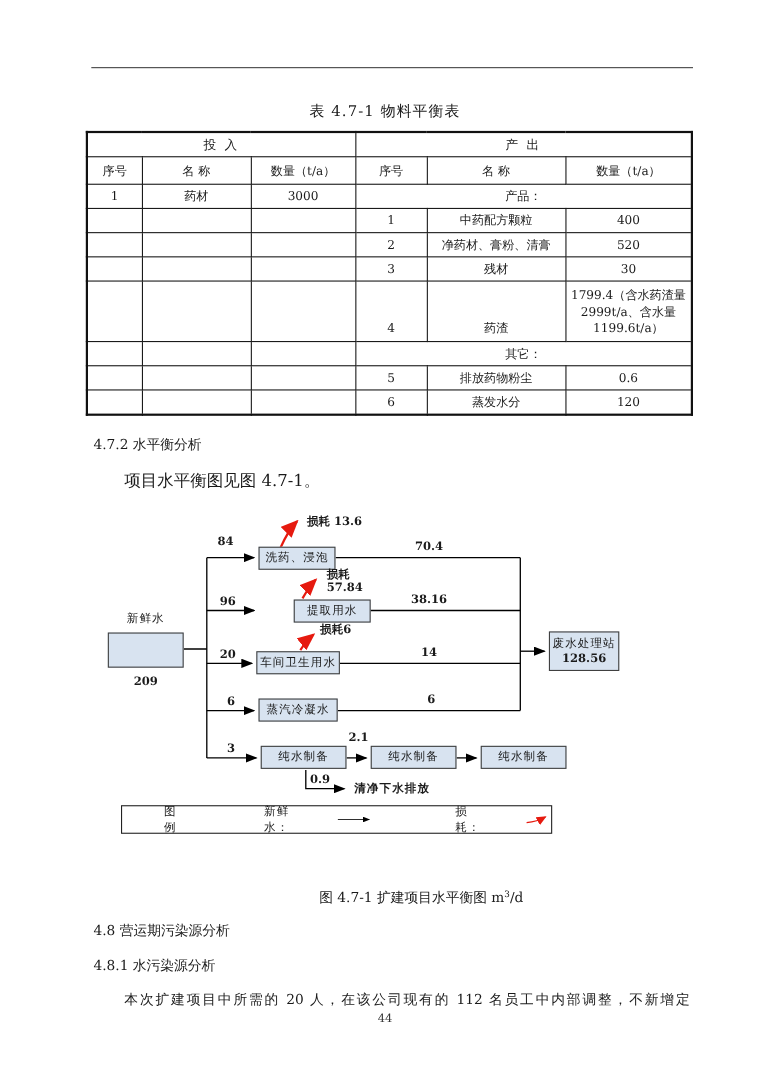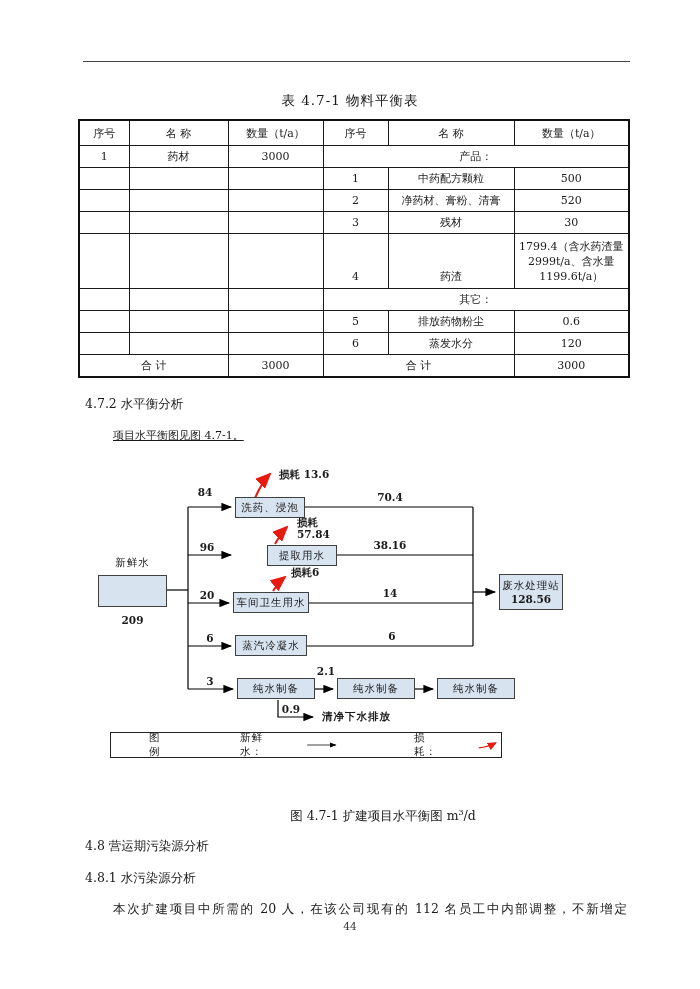--- a/index.html
+++ b/index.html
@@ -21,21 +21,21 @@
   table.mtable{border:2px solid #111;}
   table.mtable td.half-split{border-left:1.5px solid #111;}
   tr.r1 td{height:19px; font-size:11.5px; letter-spacing:2px;}
   tr.r2 td{height:22px;}
   tr.std td{height:19px;}
   tr.tall td{height:49px;}
   tr.tall td.bottom-align{vertical-align:bottom; padding-bottom:4px;}
   tr.total td{height:19px;}
   
   .h472{position:absolute; top:396px; left:85px; font-size:12.5px;}
-  .p472{position:absolute; top:428px; left:113px; font-size:11px;text-decoration:underline;}
+  .p472{position:absolute; top:428px; left:113px; font-size:15px;}
   .h48{position:absolute; top:838px; left:85px; font-size:12.5px;}
   .h481{position:absolute; top:870px; left:85px; font-size:12.5px;}
   .p481{position:absolute; top:901px; left:113px; width:514px; font-size:12.5px; text-align:justify; text-align-last:justify;}
   .pageno{position:absolute; top:920px; left:0; width:100%; text-align:center; font-size:10.5px; color:#333;}
   .caption{position:absolute; top:808px; left:0; width:100%; text-align:center; font-size:12.5px;padding-left:33px;}
   .caption sup{font-size:8px;}
   
   .diagram{position:absolute; left:85px; top:455px; width:545px; height:315px;}
   .diagram svg.lines{position:absolute; left:0; top:0;}
   .fbox{
@@ -68,41 +68,45 @@
   <table class="mtable">
     <colgroup>
       <col style="width:50px">
         <col style="width:99px">
         <col style="width:95px">
       <col style="width:65px">
         <col style="width:126px">
         <col style="width:115px">
     </colgroup>
     <tbody>
+    <tr class="r1">
+      <td colspan="3">投    入</td>
+      <td colspan="3" class="half-split">产    出</td>
+    </tr>
     <tr class="r2">
       <td>序号</td>
       <td>名  称</td>
       <td>数量（t/a）</td>
       <td class="half-split">序号</td>
       <td>名  称</td>
       <td>数量（t/a）</td>
     </tr>
     <tr class="std">
       <td>1</td>
       <td>药材</td>
       <td>3000</td>
       <td colspan="3" class="half-split">产品：</td>
     </tr>
     <tr class="std">
       <td></td>
       <td></td>
       <td></td>
       <td class="half-split">1</td>
       <td>中药配方颗粒</td>
-      <td>500</td>
+      <td>400</td>
     </tr>
     <tr class="std">
       <td></td>
       <td></td>
       <td></td>
       <td class="half-split">2</td>
       <td>净药材、膏粉、清膏</td>
       <td>520</td>
     </tr>
     <tr class="std">
@@ -135,26 +139,20 @@
       <td>排放药物粉尘</td>
       <td>0.6</td>
     </tr>
     <tr class="std">
       <td></td>
       <td></td>
       <td></td>
       <td class="half-split">6</td>
       <td>蒸发水分</td>
       <td>120</td>
-    </tr>
-    <tr class="total">
-      <td colspan="2">合  计</td>
-      <td>3000</td>
-      <td colspan="2" class="half-split">合  计</td>
-      <td>3000</td>
     </tr>
     </tbody>
   </table>
 
   <div class="h472">4.7.2   水平衡分析</div>
   <div class="p472">项目水平衡图见图 4.7-1。</div>
 
   <div class="diagram">
     <svg class="lines" width="545" height="315" viewBox="0 0 545 315">
       <defs>

